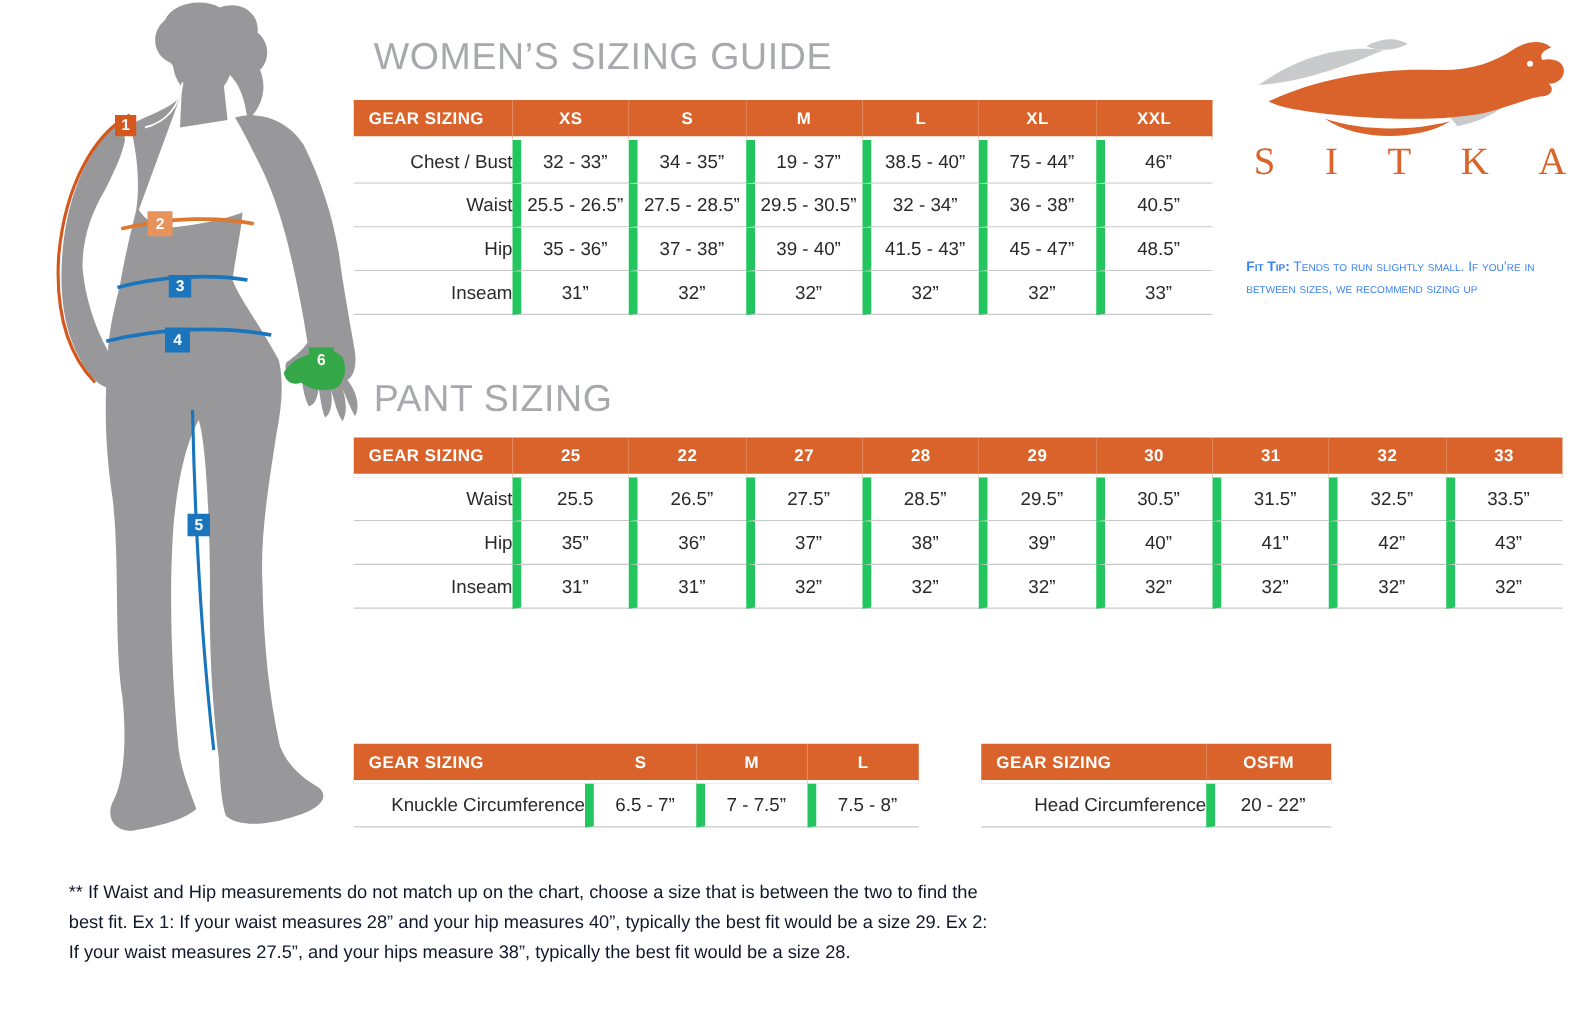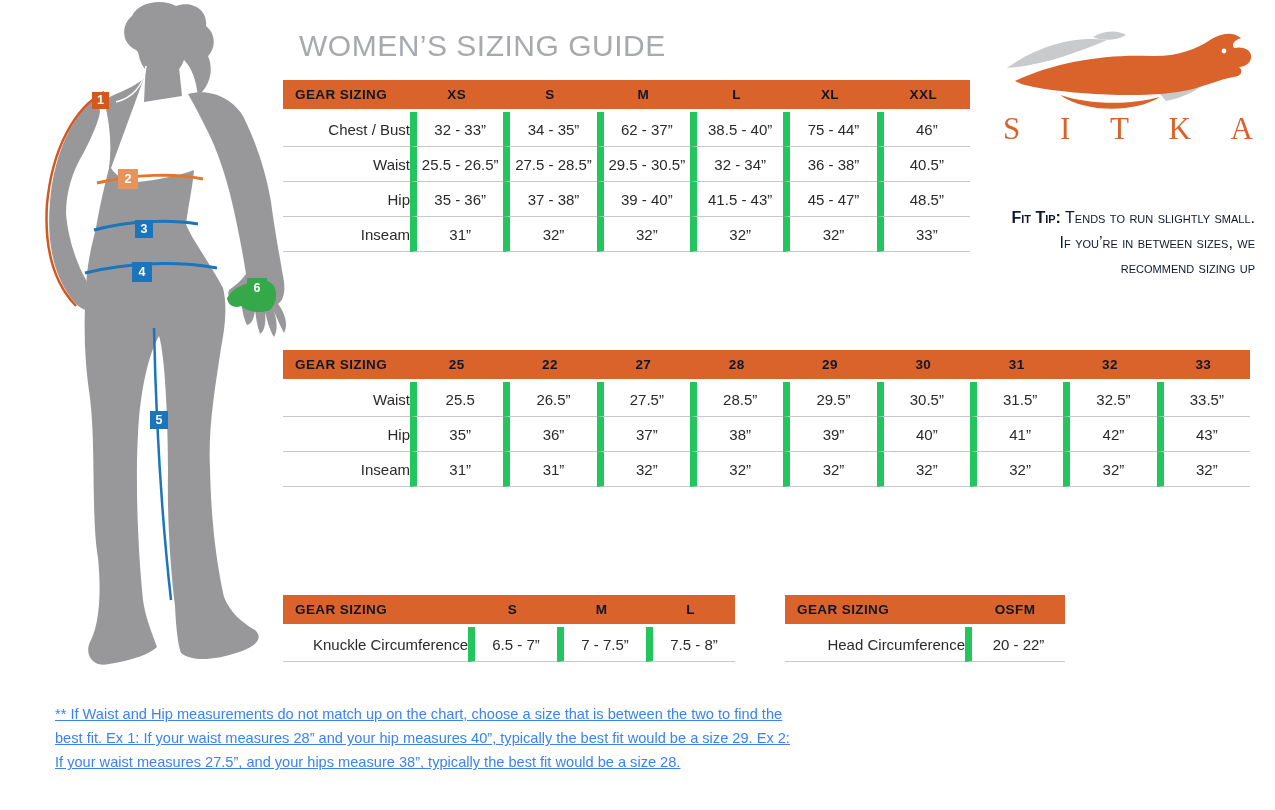--- a/index.html
+++ b/index.html
@@ -8,21 +8,21 @@
     font-family:"Liberation Sans",sans-serif;color:#2b2b2b;
   }
   .abs{position:absolute;}
   
   .sec-title{
     font-size:30px;font-weight:500;color:#A7A9AC;letter-spacing:.5px;white-space:nowrap;
   }
   
   table.sizing{border-collapse:separate;border-spacing:0;table-layout:fixed;width:100%;}
   table.sizing th{
-    background:#D9632B;color:#0f172a;font-size:13.5px;font-weight:bold;letter-spacing:.4px;
+    background:#D9632B;color:#ffffff;font-size:13.5px;font-weight:bold;letter-spacing:.4px;
     height:29px;text-align:center;border-bottom:3px solid #fff;padding:0;
   }
   table.sizing th.lbl{text-align:left;padding-left:12px;}
   table.sizing td{
     height:34px;font-size:15px;color:#2a2a2a;text-align:center;padding:0;
     border-bottom:1px solid #c9c9c9;vertical-align:middle;background:#fff;
   }
   table.sizing td.lbl{text-align:right;padding-left:12px;}
   table.sizing tbody td:nth-child(n+2){border-left:7px solid #22c55e;}
   
@@ -36,27 +36,27 @@
   .m4{left:132px;top:262px;width:20px;height:20px;background:#1B75BC;}
   .m5{left:150px;top:411px;width:18px;height:18px;background:#1B75BC;}
   .m6{left:247px;top:278px;width:20px;height:20px;background:#35A849;}
   
   .wordmark{
     display:flex;justify-content:space-between;
     font-family:"Liberation Serif",serif;font-size:31px;color:#D9632B;line-height:1;
   }
   
   .fittip{
-    font-variant:small-caps;font-size:16px;line-height:1.55;color:#0f172a;
-    text-align:right;
+    font-variant:small-caps;font-size:11px;line-height:1.55;color:#3b82f6;
+    text-align:left;
   }
   .fittip b{font-weight:bold;}
   
   .footnote{
-    font-size:14.6px;line-height:1.66;color:#3b82f6;text-decoration:underline;
+    font-size:14.6px;line-height:1.66;color:#0f172a;
   }
 </style>
 </head>
 <body>
 
 <div class="canvas">
 
   <svg class="abs" style="left:40px;top:0px;" width="250" height="700" viewBox="0 0 250 700">
 
     <path fill="#98989A" d="M96,50 C82,44 80,26 92,16 C98,2 122,-2 136,6 C152,0 168,10 166,26 C176,34 176,48 168,56 C174,70 170,86 158,96 C156,80 152,68 144,60 C130,70 108,64 96,50 Z"></path>
@@ -127,21 +127,21 @@
           <th>L</th>
           <th>XL</th>
           <th>XXL</th>
         </tr>
       </thead>
       <tbody>
         <tr>
           <td class="lbl">Chest / Bust</td>
           <td>32 - 33”</td>
           <td>34 - 35”</td>
-          <td>62 - 37”</td>
+          <td>19 - 37”</td>
           <td>38.5 - 40”</td>
           <td>75 - 44”</td>
           <td>46”</td>
         </tr>
         <tr>
           <td class="lbl">Waist</td>
           <td>25.5 - 26.5”</td>
           <td>27.5 - 28.5”</td>
           <td>29.5 - 30.5”</td>
           <td>32 - 34”</td>
@@ -182,20 +182,21 @@
     <span>I</span>
     <span>T</span>
     <span>K</span>
     <span>A</span>
   </div>
 
   <div class="abs fittip" style="left:997px;top:206px;width:258px;">
     <b>Fit Tip:</b><span> Tends to run slightly small. If you’re in between sizes, we recommend sizing up</span>
   </div>
 
+  <div class="abs sec-title" style="left:299px;top:303px;">PANT SIZING</div>
   <table class="abs sizing" style="left:283px;top:350px;width:967px;">
       <colgroup>
         <col style="width: 127px;">
         <col>
         <col>
         <col>
         <col>
         <col>
         <col>
         <col>

